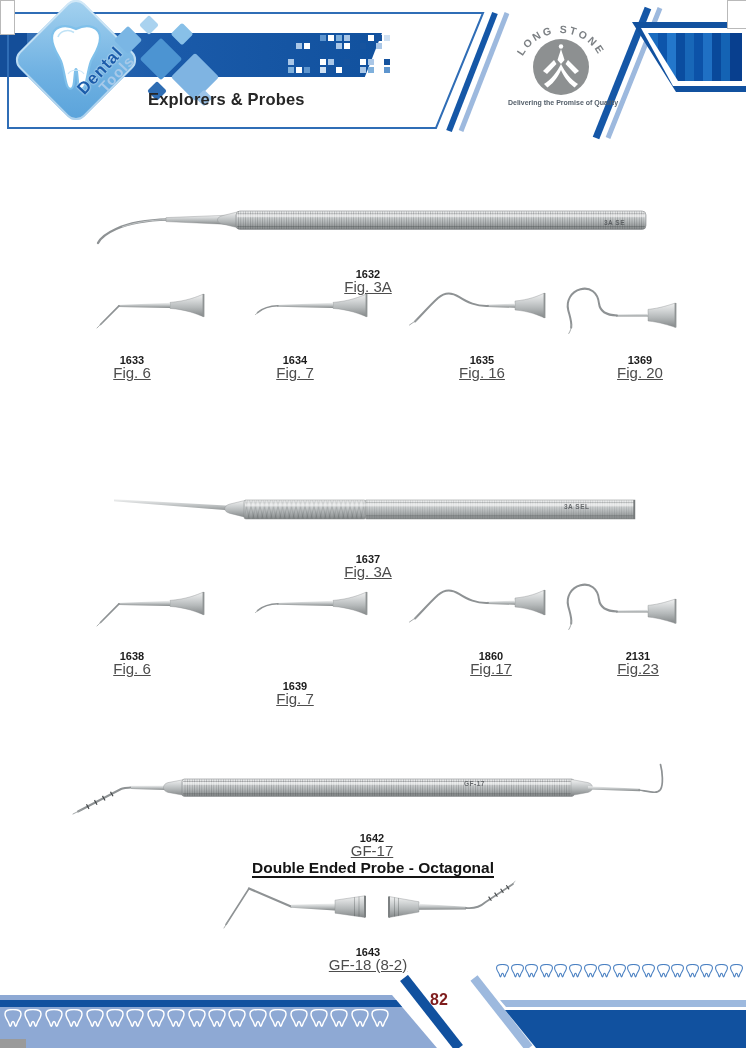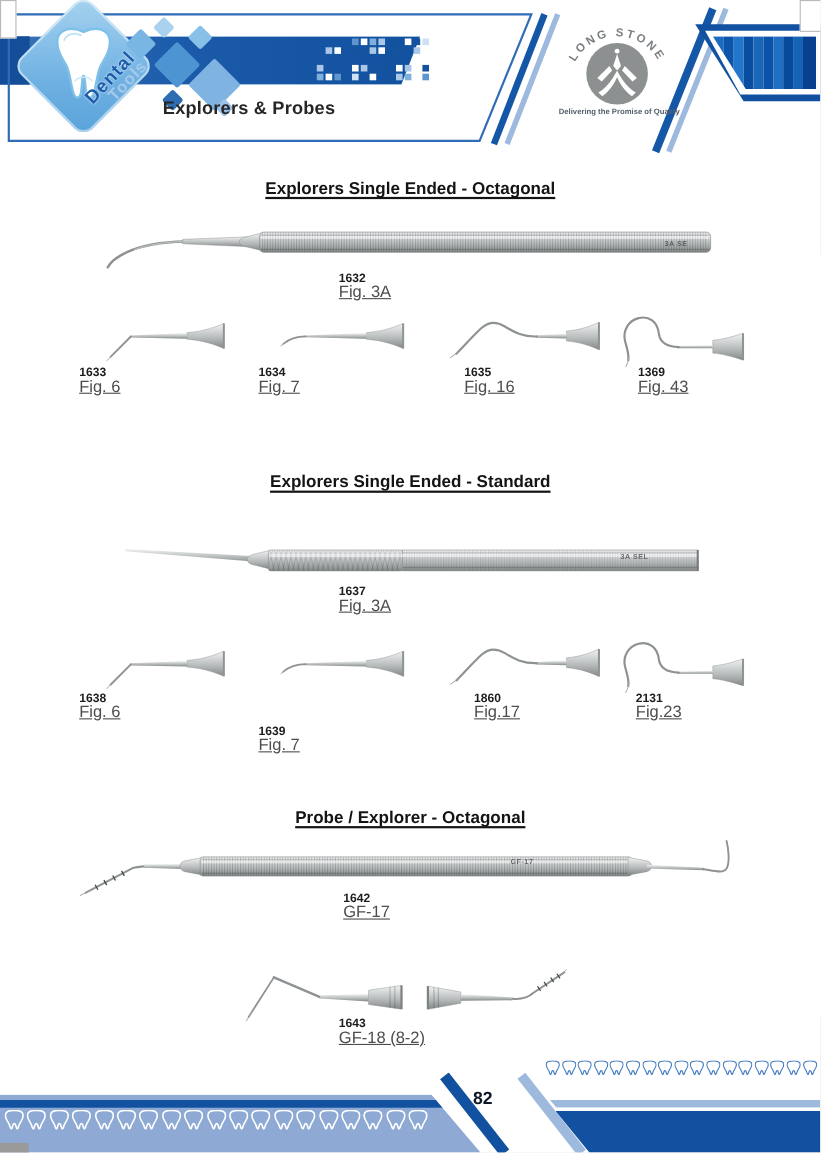--- a/index.html
+++ b/index.html
@@ -18,33 +18,33 @@
   .brand{left:74px;top:86px;transform:rotate(-47deg);transform-origin:left top;line-height:1;}
   .brand .w1{display:block;font-size:17px;font-weight:bold;color:#1b5cab;letter-spacing:1px;
         text-shadow:0 0 2px #ffffff;}
   .brand .w2{display:block;font-size:15px;font-weight:bold;color:#a7c9e9;margin:-2px 0 0 16px;letter-spacing:1px;}
   .ptitle{left:148px;top:90px;font-size:16.5px;font-weight:bold;color:#262626;letter-spacing:.2px;}
   .corner{background:#fff;border:1px solid #b9b9b9;}
   .tagline{left:498px;top:99px;width:130px;text-align:center;font-size:7px;font-weight:bold;color:#55606b;}
   
   .shead{left:0;top:0;width:746px;text-align:center;font-size:15.5px;font-weight:bold;color:#141414;}
   .shead span{text-decoration:underline;text-underline-offset:3px;text-decoration-thickness:1.5px;}
-  .lbl{width:120px;line-height:12.5px;}
+  .lbl{width:120px;text-align:center;line-height:12.5px;margin-top:21px;}
   .lbl .code{font-size:11px;font-weight:bold;color:#1c1c1c;display:block;}
   .lbl .fig{font-size:15px;color:#4d4d4d;display:block;text-decoration:underline;}
   .engrave{position:absolute;font-size:6.5px;font-weight:bold;color:#4b4f52;letter-spacing:.5px;opacity:.8;}
   
   .band-left{left:0;top:995px;width:440px;height:53px;background:#8ea9d4;
         clip-path:polygon(0 0,392px 0,437px 53px,0 53px);}
   .band-left .stripe{position:absolute;left:0;top:5px;width:100%;height:7px;background:#11519f;}
   .band-dark{left:505px;top:1010px;width:241px;height:38px;background:#11519f;
         clip-path:polygon(0 0,241px 0,241px 38px,31px 38px);}
   .stripe-light-r{left:497px;top:1000px;width:249px;height:7px;background:#9db9de;
         clip-path:polygon(3px 0,249px 0,249px 7px,9px 7px);}
-  .pagenum{left:430px;top:991px;font-size:16px;font-weight:bold;color:#0f172a;}
+  .pagenum{left:430px;top:991px;font-size:16px;font-weight:bold;color:#7f1d1d;}
   .gray-corner{left:0;top:1039px;width:26px;height:9px;background:#9a9a9a;}
 </style>
 </head>
 <body>
 
 <svg width="0" height="0" style="position:absolute" aria-hidden="true">
 <defs>
   <linearGradient id="met" x1="0" y1="0" x2="0" y2="1">
     <stop offset="0" stop-color="#f1f2f2"></stop>
         <stop offset="0.35" stop-color="#ced1d2"></stop>
@@ -259,21 +259,20 @@
           <path d="M81,63 L70,52 L67.5,56 L77,66 Z"></path>
         </g>
       </svg>
     </div>
     <div class="abs tagline">Delivering the Promise of Quality</div>
 
     <div class="abs corner" style="left:0;top:0;width:13px;height:33px;"></div>
     <div class="abs corner" style="left:727px;top:0;width:19px;height:27px;"></div>
   </div>
 
-  <div class="abs shead" style="top:163px;"><span>Explorers Single Ended - Octagonal</span></div>
   <svg class="abs" width="600" height="48" style="left:58px;top:198px">
       <use href="#sy-1632"></use>
     </svg>
   <span class="engrave" style="left:604px;top:219px;">3A SE</span>
   <div class="abs lbl" style="left:308px;top:247px;">
     <span class="code">1632</span>
     <span class="fig">Fig. 3A</span>
   </div>
 
   <svg class="abs" width="160" height="50" style="left:52px;top:285px">
@@ -296,24 +295,23 @@
   <div class="abs lbl" style="left:235px;top:333px;">
     <span class="code">1634</span>
     <span class="fig">Fig. 7</span>
   </div>
   <div class="abs lbl" style="left:422px;top:333px;">
     <span class="code">1635</span>
     <span class="fig">Fig. 16</span>
   </div>
   <div class="abs lbl" style="left:580px;top:333px;">
     <span class="code">1369</span>
-    <span class="fig">Fig. 43</span>
-  </div>
-
-  <div class="abs shead" style="top:430px;"><span>Explorers Single Ended - Standard</span></div>
+    <span class="fig">Fig. 20</span>
+  </div>
+
   <svg class="abs" width="585" height="50" style="left:62px;top:486px">
       <use href="#sy-1637"></use>
     </svg>
   <span class="engrave" style="left:564px;top:503px;">3A SEL</span>
   <div class="abs lbl" style="left:308px;top:532px;">
     <span class="code">1637</span>
     <span class="fig">Fig. 3A</span>
   </div>
 
   <svg class="abs" width="160" height="50" style="left:52px;top:583px">
@@ -339,30 +337,30 @@
   </div>
   <div class="abs lbl" style="left:431px;top:629px;">
     <span class="code">1860</span>
     <span class="fig">Fig.17</span>
   </div>
   <div class="abs lbl" style="left:578px;top:629px;">
     <span class="code">2131</span>
     <span class="fig">Fig.23</span>
   </div>
 
-  <div class="abs shead" style="top:735px;"><span>Probe / Explorer - Octagonal</span></div>
   <svg class="abs" width="650" height="58" style="left:55px;top:760px">
       <use href="#sy-1642"></use>
     </svg>
   <span class="engrave" style="left:464px;top:780px;">GF-17</span>
   <div class="abs lbl" style="left:312px;top:811px;">
     <span class="code">1642</span>
     <span class="fig">GF-17</span>
   </div>
 
+  <div class="abs shead" style="top:859px;"><span>Double Ended Probe - Octagonal</span></div>
   <svg class="abs" width="160" height="64" style="left:213px;top:876px">
       <use href="#sy-1643L"></use>
     </svg>
   <svg class="abs" width="150" height="64" style="left:386px;top:876px">
       <use href="#sy-1643R"></use>
     </svg>
   <div class="abs lbl" style="left:308px;top:925px;">
     <span class="code">1643</span>
     <span class="fig">GF-18 (8-2)</span>
   </div>

